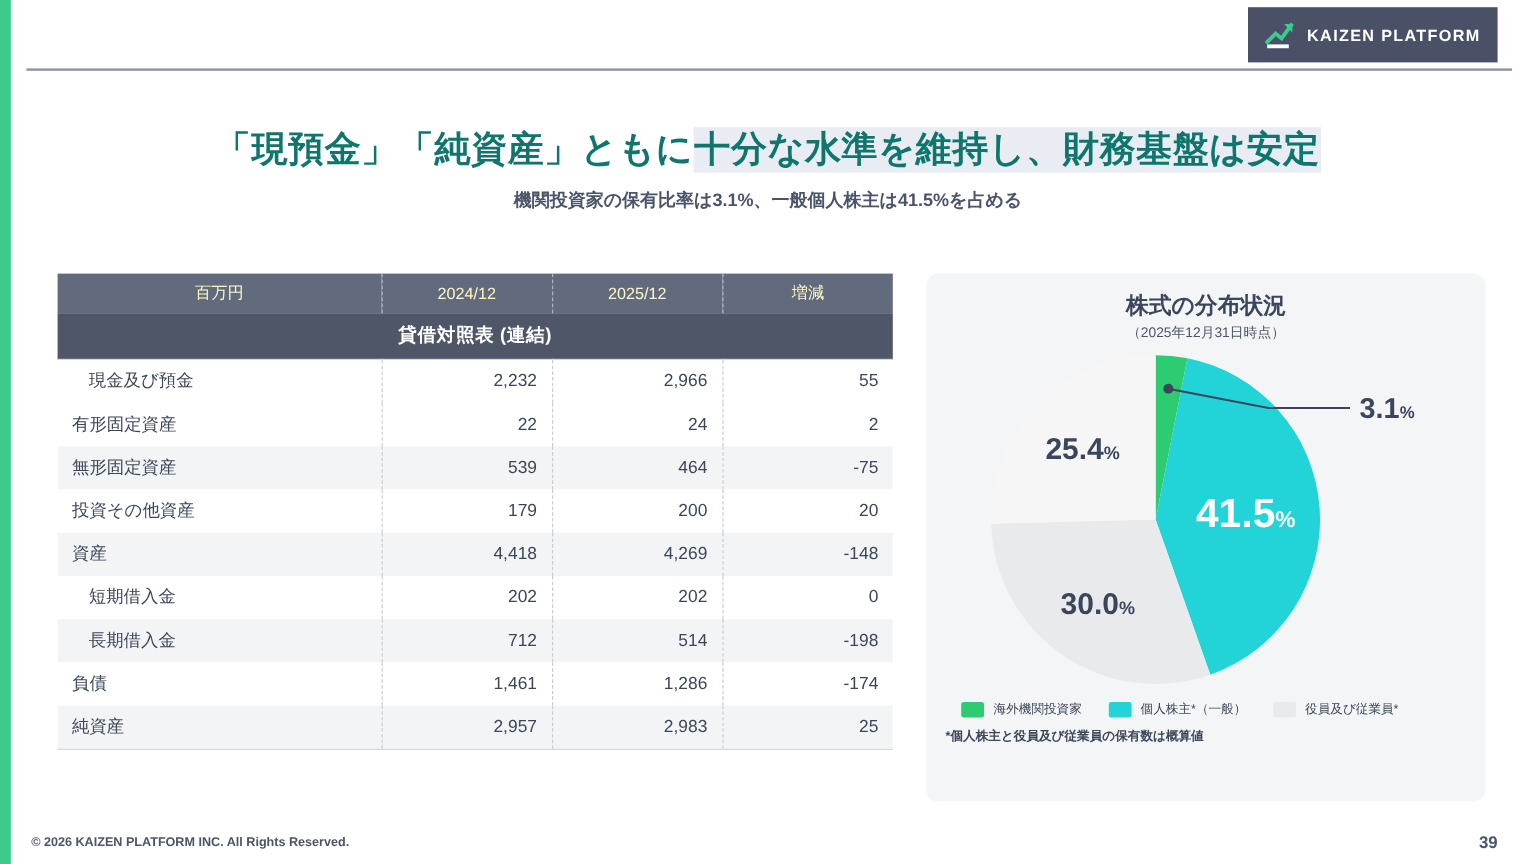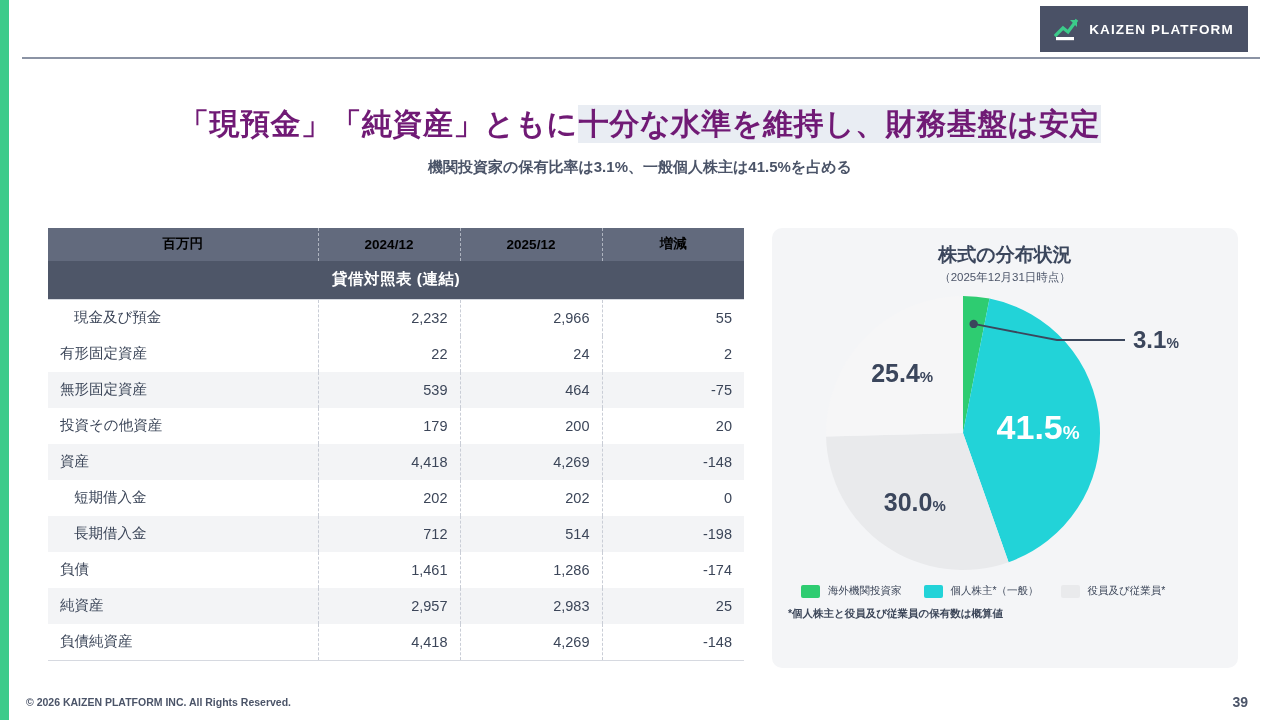--- a/index.html
+++ b/index.html
@@ -40,21 +40,21 @@
   }
   .logo-mark { width: 26px; height: 24px; display: block; }
   .logo-text {
     color: #ffffff; font-size: 13.5px; font-weight: bold; letter-spacing: 1.1px;
   }
 
   
   .headline {
     position: absolute; left: 0; top: 104px; width: 1280px;
     text-align: center;
-    font-size: 30px; font-weight: bold; color: #701a75;
+    font-size: 30px; font-weight: bold; color: #0f766e;
     letter-spacing: .5px; white-space: nowrap;
   }
   .headline .hl {
     background: #e9edf3;
     padding: 2px 1px 3px 1px;
   }
   .subhead {
     position: absolute; left: 0; top: 158px; width: 1280px;
     text-align: center;
     font-size: 15px; font-weight: bold; color: #4b5companies;
@@ -66,22 +66,22 @@
     position: absolute; left: 48px; top: 228px;
     width: 696px;
   }
   table.bs { width: 100%; border-collapse: collapse; table-layout: fixed; }
   table.bs .tbl-title td {
     background: #4e5668; color: #fff;
     font-size: 15.5px; font-weight: bold; text-align: center;
     padding: 8px 0 9px 0; letter-spacing: .5px;
   }
   table.bs thead.sub th {
-    background: #626a7d; color: #000000;
-    font-size: 13.5px; font-weight: bold;
+    background: #626a7d; color: #fef9c3;
+    font-size: 13.5px; font-weight: normal;
     padding: 7px 12px 8px 12px;
   }
   table.bs thead.sub th.c0 { text-align: center; }
   table.bs thead.sub th.cn {
     text-align: center;
     border-left: 1px dashed #aeb4c0;
   }
   table.bs tbody td {
     font-size: 14.5px; padding: 8px 12px 9px 12px;
     color: #3c4659;
@@ -235,26 +235,20 @@
           <td class="num">1,461</td>
           <td class="num">1,286</td>
           <td class="num">-174</td>
         </tr>
         <tr class="alt">
           <td class="label">純資産</td>
           <td class="num">2,957</td>
           <td class="num">2,983</td>
           <td class="num">25</td>
         </tr>
-        <tr>
-          <td class="label">負債純資産</td>
-          <td class="num">4,418</td>
-          <td class="num">4,269</td>
-          <td class="num">-148</td>
-        </tr>
       </tbody>
   </table>
 </div>
 
 <div class="pie-card">
   <div class="pie-title">株式の分布状況</div>
   <div class="pie-sub">（2025年12月31日時点）</div>
 
   <div class="pie-plot">
     <svg class="pie-svg" width="420" height="282" viewBox="0 0 420 282">

